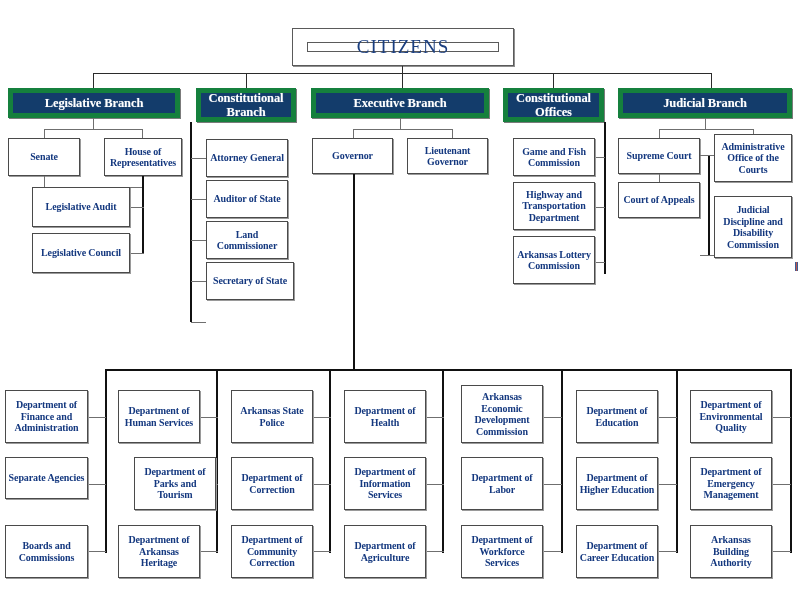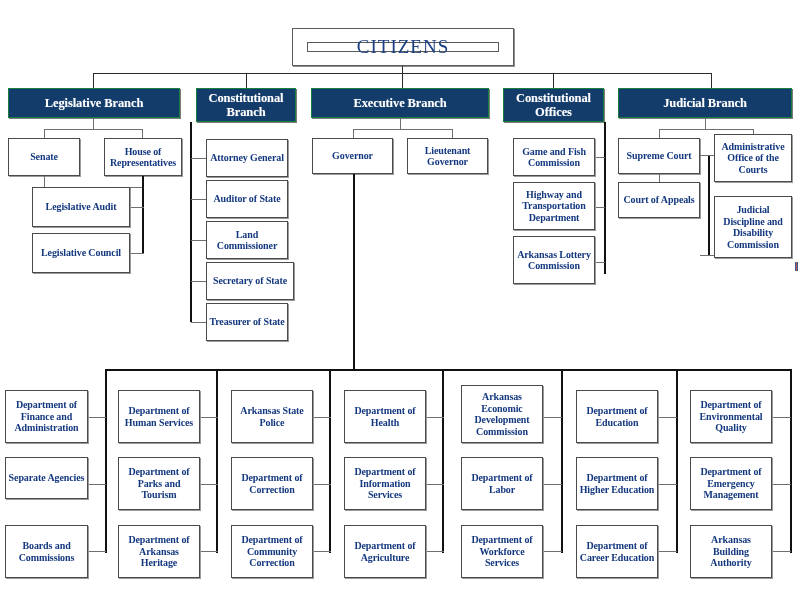--- a/index.html
+++ b/index.html
@@ -41,21 +41,21 @@
     display:flex;align-items:center;justify-content:center;
     font-size:19px;
     font-weight:normal;
     color:#1b3f80;
     letter-spacing:1px;
   }
 
   
   .branch{
     background:#133c6b;
-    border:1px solid #15803d;
+    border:5px solid #15803d;
     color:#ffffff;
     font-size:12.5px;
     line-height:14px;
     box-shadow:1px 1px 0 0 #7b7b7b;
     text-shadow:0 0 1px rgba(255,255,255,.35);
   }
 
   
   .ln{position:absolute;background:#2b2b2b;}
   .lnh{height:1px;}
@@ -149,23 +149,20 @@
   </div>
   <div class="box" style="left:206px;top:180px;width:82px;height:38px;">
     <span>Auditor of State</span>
   </div>
   <div class="box" style="left:206px;top:221px;width:82px;height:38px;">
     <span>Land Commissioner</span>
   </div>
   <div class="box" style="left:206px;top:262px;width:88px;height:38px;">
     <span>Secretary of State</span>
   </div>
-  <div class="box" style="left:206px;top:303px;width:82px;height:38px;">
-    <span>Treasurer of State</span>
-  </div>
 
   <div class="ln lnv gray" style="left:400px;top:118px;height:11px;"></div>
   <div class="ln lnh gray" style="left:353px;top:129px;width:99px;"></div>
   <div class="ln lnv gray" style="left:353px;top:129px;height:9px;"></div>
   <div class="ln lnv gray" style="left:452px;top:129px;height:9px;"></div>
 
   <div class="box" style="left:312px;top:138px;width:81px;height:36px;">
     <span>Governor</span>
   </div>
   <div class="box" style="left:407px;top:138px;width:81px;height:36px;">
@@ -239,21 +236,21 @@
     <span>Boards and Commissions</span>
     </div>
 
   <div class="ln lnh gray" style="left:200px;top:417px;width:18px;"></div>
   <div class="ln lnh gray" style="left:200px;top:484px;width:18px;"></div>
   <div class="ln lnh gray" style="left:200px;top:551px;width:18px;"></div>
 
   <div class="box" style="left:118px;top:390px;width:82px;height:53px;">
     <span>Department of Human Services</span>
     </div>
-  <div class="box" style="left:118px;top:457px;width:82px;height:53px;">
+  <div class="box" style="left:134px;top:457px;width:82px;height:53px;">
     <span>Department of Parks and Tourism</span>
     </div>
   <div class="box" style="left:118px;top:525px;width:82px;height:53px;align-items:center;">
     <span>Department of Arkansas Heritage</span>
     </div>
 
   <div class="ln lnh gray" style="left:313px;top:417px;width:18px;"></div>
   <div class="ln lnh gray" style="left:313px;top:484px;width:18px;"></div>
   <div class="ln lnh gray" style="left:313px;top:551px;width:18px;"></div>
 

